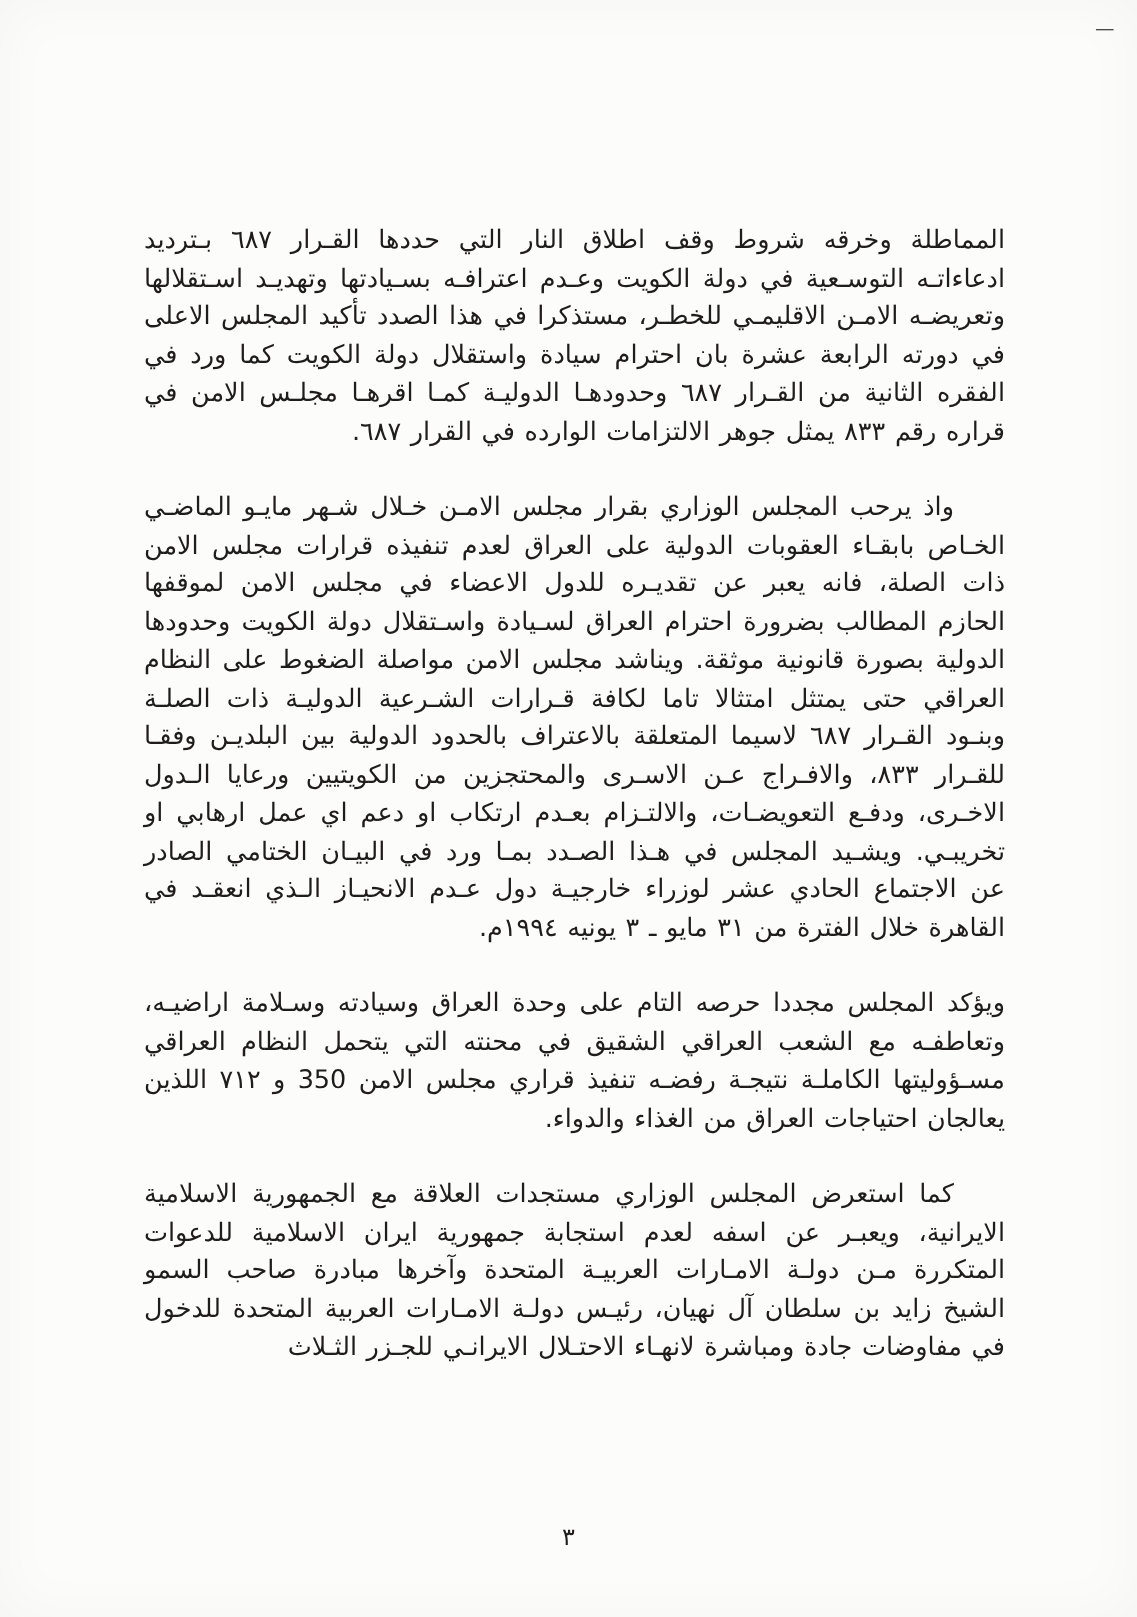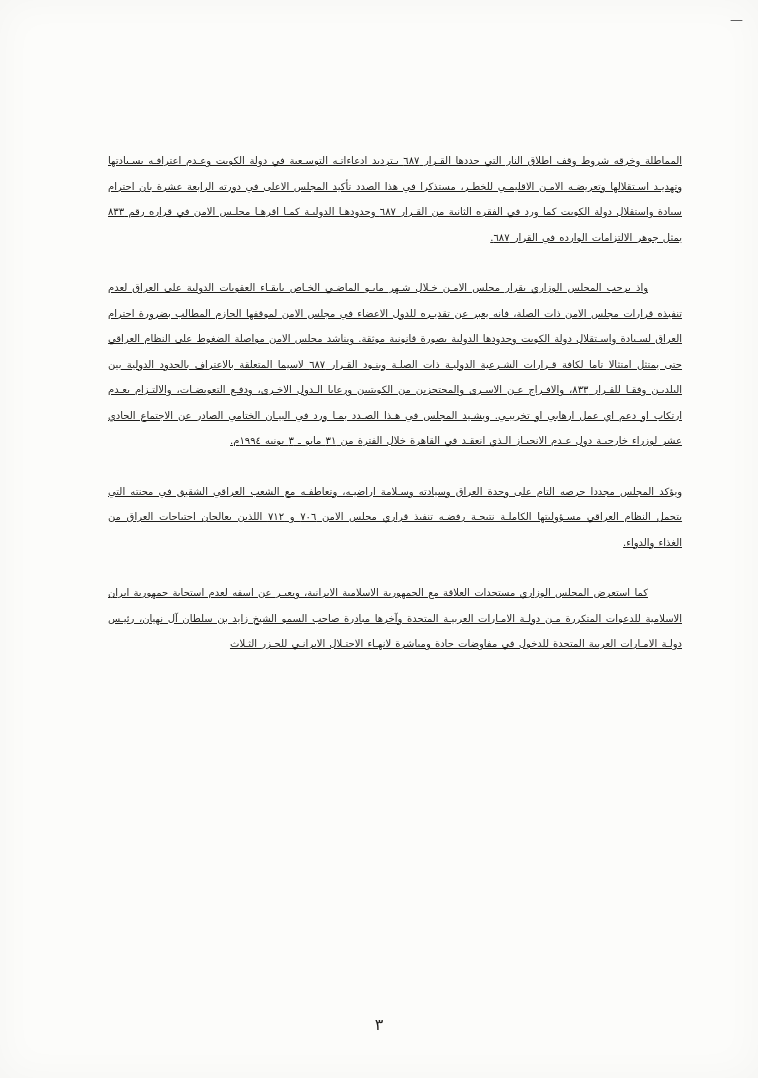--- a/index.html
+++ b/index.html
@@ -24,29 +24,28 @@
     position: absolute;
     top: 12px;
     right: 16px;
     font-size: 13px;
     color: #4a4a4a;
     letter-spacing: -1px;
   }
   .text-block {
     position: absolute;
     top: 148px;
-    right: 76px;
+    right: 88px;
     width: 574px;
     direction: rtl;
     unicode-bidi: embed;
     text-align: justify;
     color: #1e1d1b;
-    font-size: 10px;
+    font-size: 17px;
     line-height: 25.5px;
-    text-decoration: underline;
   }
   .para {
     margin: 0 0 25px 0;
     word-spacing: 1px;
   }
   .para.indent {
     text-indent: 34px;
   }
   .page-number {
     position: absolute;
@@ -61,19 +60,19 @@
 </head>
 <body>
 
 <div class="scan-page">
 
   <div class="corner-mark">—</div>
 
   <div class="text-block">
     <p class="para">المماطلة وخرقه شروط وقف اطلاق النار التي حددها القـرار ٦٨٧ بـترديد ادعاءاتـه التوسـعية في دولة الكويت وعـدم اعترافـه بسـيادتها وتهديـد اسـتقلالها وتعريضـه الامـن الاقليمـي للخطـر، مستذكرا في هذا الصدد تأكيد المجلس الاعلى في دورته الرابعة عشرة بان احترام سيادة واستقلال دولة الكويت كما ورد في الفقره الثانية من القـرار ٦٨٧ وحدودهـا الدوليـة كمـا اقرهـا مجلـس الامن في قراره رقم ٨٣٣ يمثل جوهر الالتزامات الوارده في القرار ٦٨٧.</p>
     <p class="para indent">واذ يرحب المجلس الوزاري بقرار مجلس الامـن خـلال شـهر مايـو الماضـي الخـاص بابقـاء العقوبات الدولية على العراق لعدم تنفيذه قرارات مجلس الامن ذات الصلة، فانه يعبر عن تقديـره للدول الاعضاء في مجلس الامن لموقفها الحازم المطالب بضرورة احترام العراق لسـيادة واسـتقلال دولة الكويت وحدودها الدولية بصورة قانونية موثقة. ويناشد مجلس الامن مواصلة الضغوط على النظام العراقي حتى يمتثل امتثالا تاما لكافة قـرارات الشـرعية الدوليـة ذات الصلـة وبنـود القـرار ٦٨٧ لاسيما المتعلقة بالاعتراف بالحدود الدولية بين البلديـن وفقـا للقـرار ٨٣٣، والافـراج عـن الاسـرى والمحتجزين من الكويتيين ورعايا الـدول الاخـرى، ودفـع التعويضـات، والالتـزام بعـدم ارتكاب او دعم اي عمل ارهابي او تخريبـي. ويشـيد المجلس في هـذا الصـدد بمـا ورد في البيـان الختامي الصادر عن الاجتماع الحادي عشر لوزراء خارجيـة دول عـدم الانحيـاز الـذي انعقـد في القاهرة خلال الفترة من ٣١ مايو ـ ٣ يونيه ١٩٩٤م.</p>
-    <p class="para">ويؤكد المجلس مجددا حرصه التام على وحدة العراق وسيادته وسـلامة اراضيـه، وتعاطفـه مع الشعب العراقي الشقيق في محنته التي يتحمل النظام العراقي مسـؤوليتها الكاملـة نتيجـة رفضـه تنفيذ قراري مجلس الامن ٧٠٦ و ٧١٢ اللذين يعالجان احتياجات العراق من الغذاء والدواء.</p>
+    <p class="para">ويؤكد المجلس مجددا حرصه التام على وحدة العراق وسيادته وسـلامة اراضيـه، وتعاطفـه مع الشعب العراقي الشقيق في محنته التي يتحمل النظام العراقي مسـؤوليتها الكاملـة نتيجـة رفضـه تنفيذ قراري مجلس الامن 350 و ٧١٢ اللذين يعالجان احتياجات العراق من الغذاء والدواء.</p>
     <p class="para indent">كما استعرض المجلس الوزاري مستجدات العلاقة مع الجمهورية الاسلامية الايرانية، ويعبـر عن اسفه لعدم استجابة جمهورية ايران الاسلامية للدعوات المتكررة مـن دولـة الامـارات العربيـة المتحدة وآخرها مبادرة صاحب السمو الشيخ زايد بن سلطان آل نهيان، رئيـس دولـة الامـارات العربية المتحدة للدخول في مفاوضات جادة ومباشرة لانهـاء الاحتـلال الايرانـي للجـزر الثـلاث</p>
   </div>
 
   <div class="page-number">٣</div>
 
 </div>
 
 </body></html>

